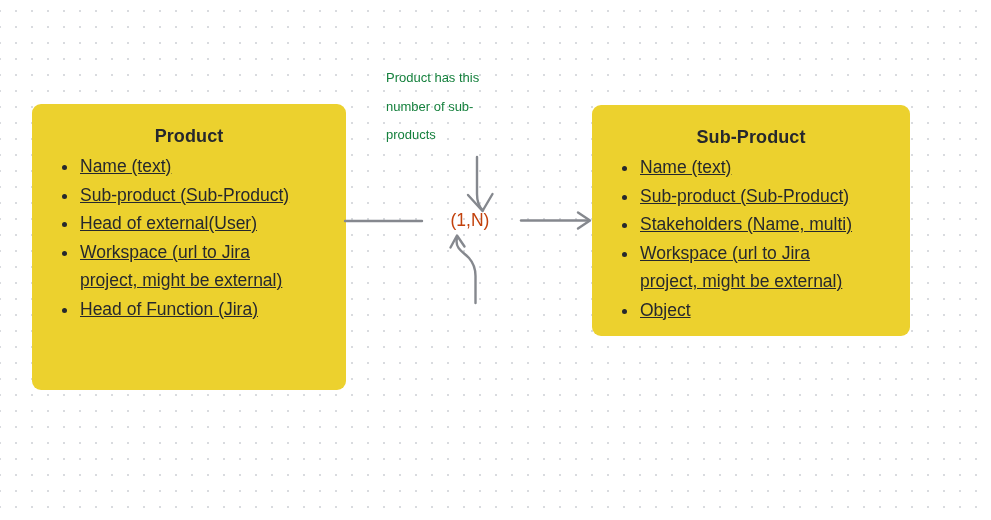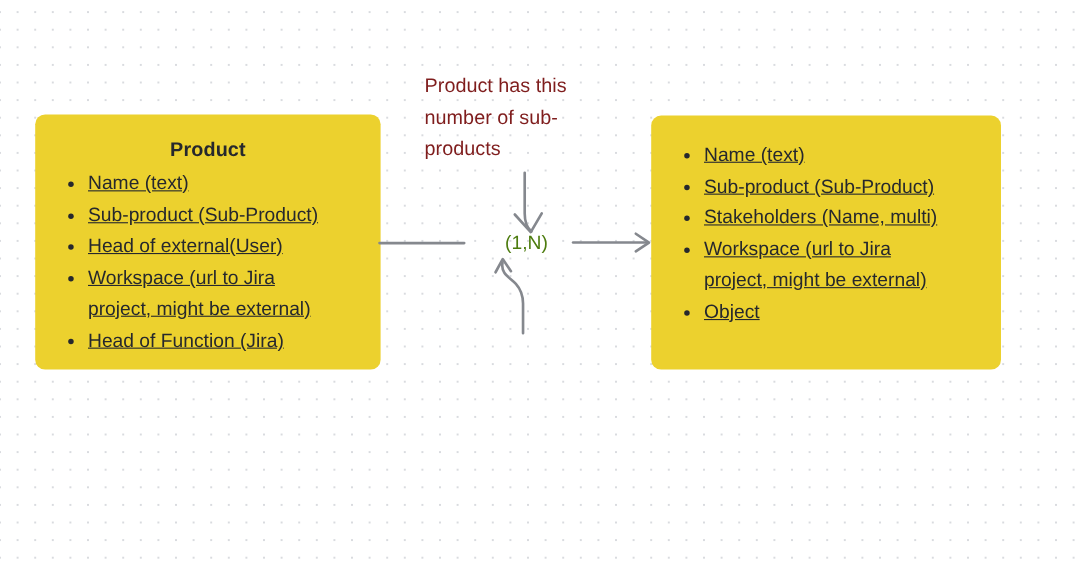--- a/index.html
+++ b/index.html
@@ -13,21 +13,21 @@
     background-position: -8px 3px;
   }
   .canvas { position: absolute; inset: 0; }
 
   .card {
     position: absolute;
     border-radius: 9px;
     padding: 19px 14px 10px 14px;
     color: #26282d;
   }
-  .card-product { left: 32px; top: 104px; width: 314px; height: 232px; }
+  .card-product { left: 32px; top: 104px; width: 314px; height: 286px; }
   .card-subproduct { left: 592px; top: 105px; width: 318px; height: 231px; }
 
   .card-title {
     text-align: center;
     font-weight: 700;
     font-size: 18px;
     line-height: 27px;
     letter-spacing: 0.1px;
   }
   .card-list {
@@ -35,35 +35,35 @@
     padding-left: 33px;
     list-style: disc outside;
     font-size: 17.5px;
     line-height: 28.5px;
     text-decoration: underline;
   }
   .card-list li { white-space: pre-line; padding-left: 1px; }
 
   .annotation {
     position: absolute;
-    font-size: 18px;
+    font-size: 13px;
     line-height: 28.5px;
-    color: #7f1d1d;
+    color: #15803d;
     white-space: pre-line;
   }
   .annotation-top { left: 386px; top: 64px; width: 170px; }
   .annotation-bottom { left: 386px; top: 316px; width: 190px; }
 
   .cardinality-label {
     position: absolute;
     left: 442px; top: 207px; width: 56px; height: 27px;
-    text-align: right;
+    text-align: center;
     font-size: 17.5px;
     line-height: 27px;
-    color: #4d7c0f;
+    color: #c2410c;
   }
 
   svg.connector-layer {
     position: absolute; inset: 0;
     width: 991px; height: 520px;
     pointer-events: none;
   }
   svg.connector-layer path, svg.connector-layer line {
     fill: none;
     stroke-width: 2.4;
@@ -82,20 +82,21 @@
         <li>Name (text)</li>
         <li>Sub-product (Sub-Product)</li>
         <li>Head of external(User)</li>
         <li>Workspace (url to Jira
 project, might be external)</li>
         <li>Head of Function (Jira)</li>
       </ul>
   </div>
 
   <div class="card card-subproduct" style="background: rgb(236, 209, 46);">
+    <div class="card-title">Sub-Product</div>
     <ul class="card-list">
         <li>Name (text)</li>
         <li>Sub-product (Sub-Product)</li>
         <li>Stakeholders (Name, multi)</li>
         <li>Workspace (url to Jira
 project, might be external)</li>
         <li>Object</li>
       </ul>
   </div>
 

